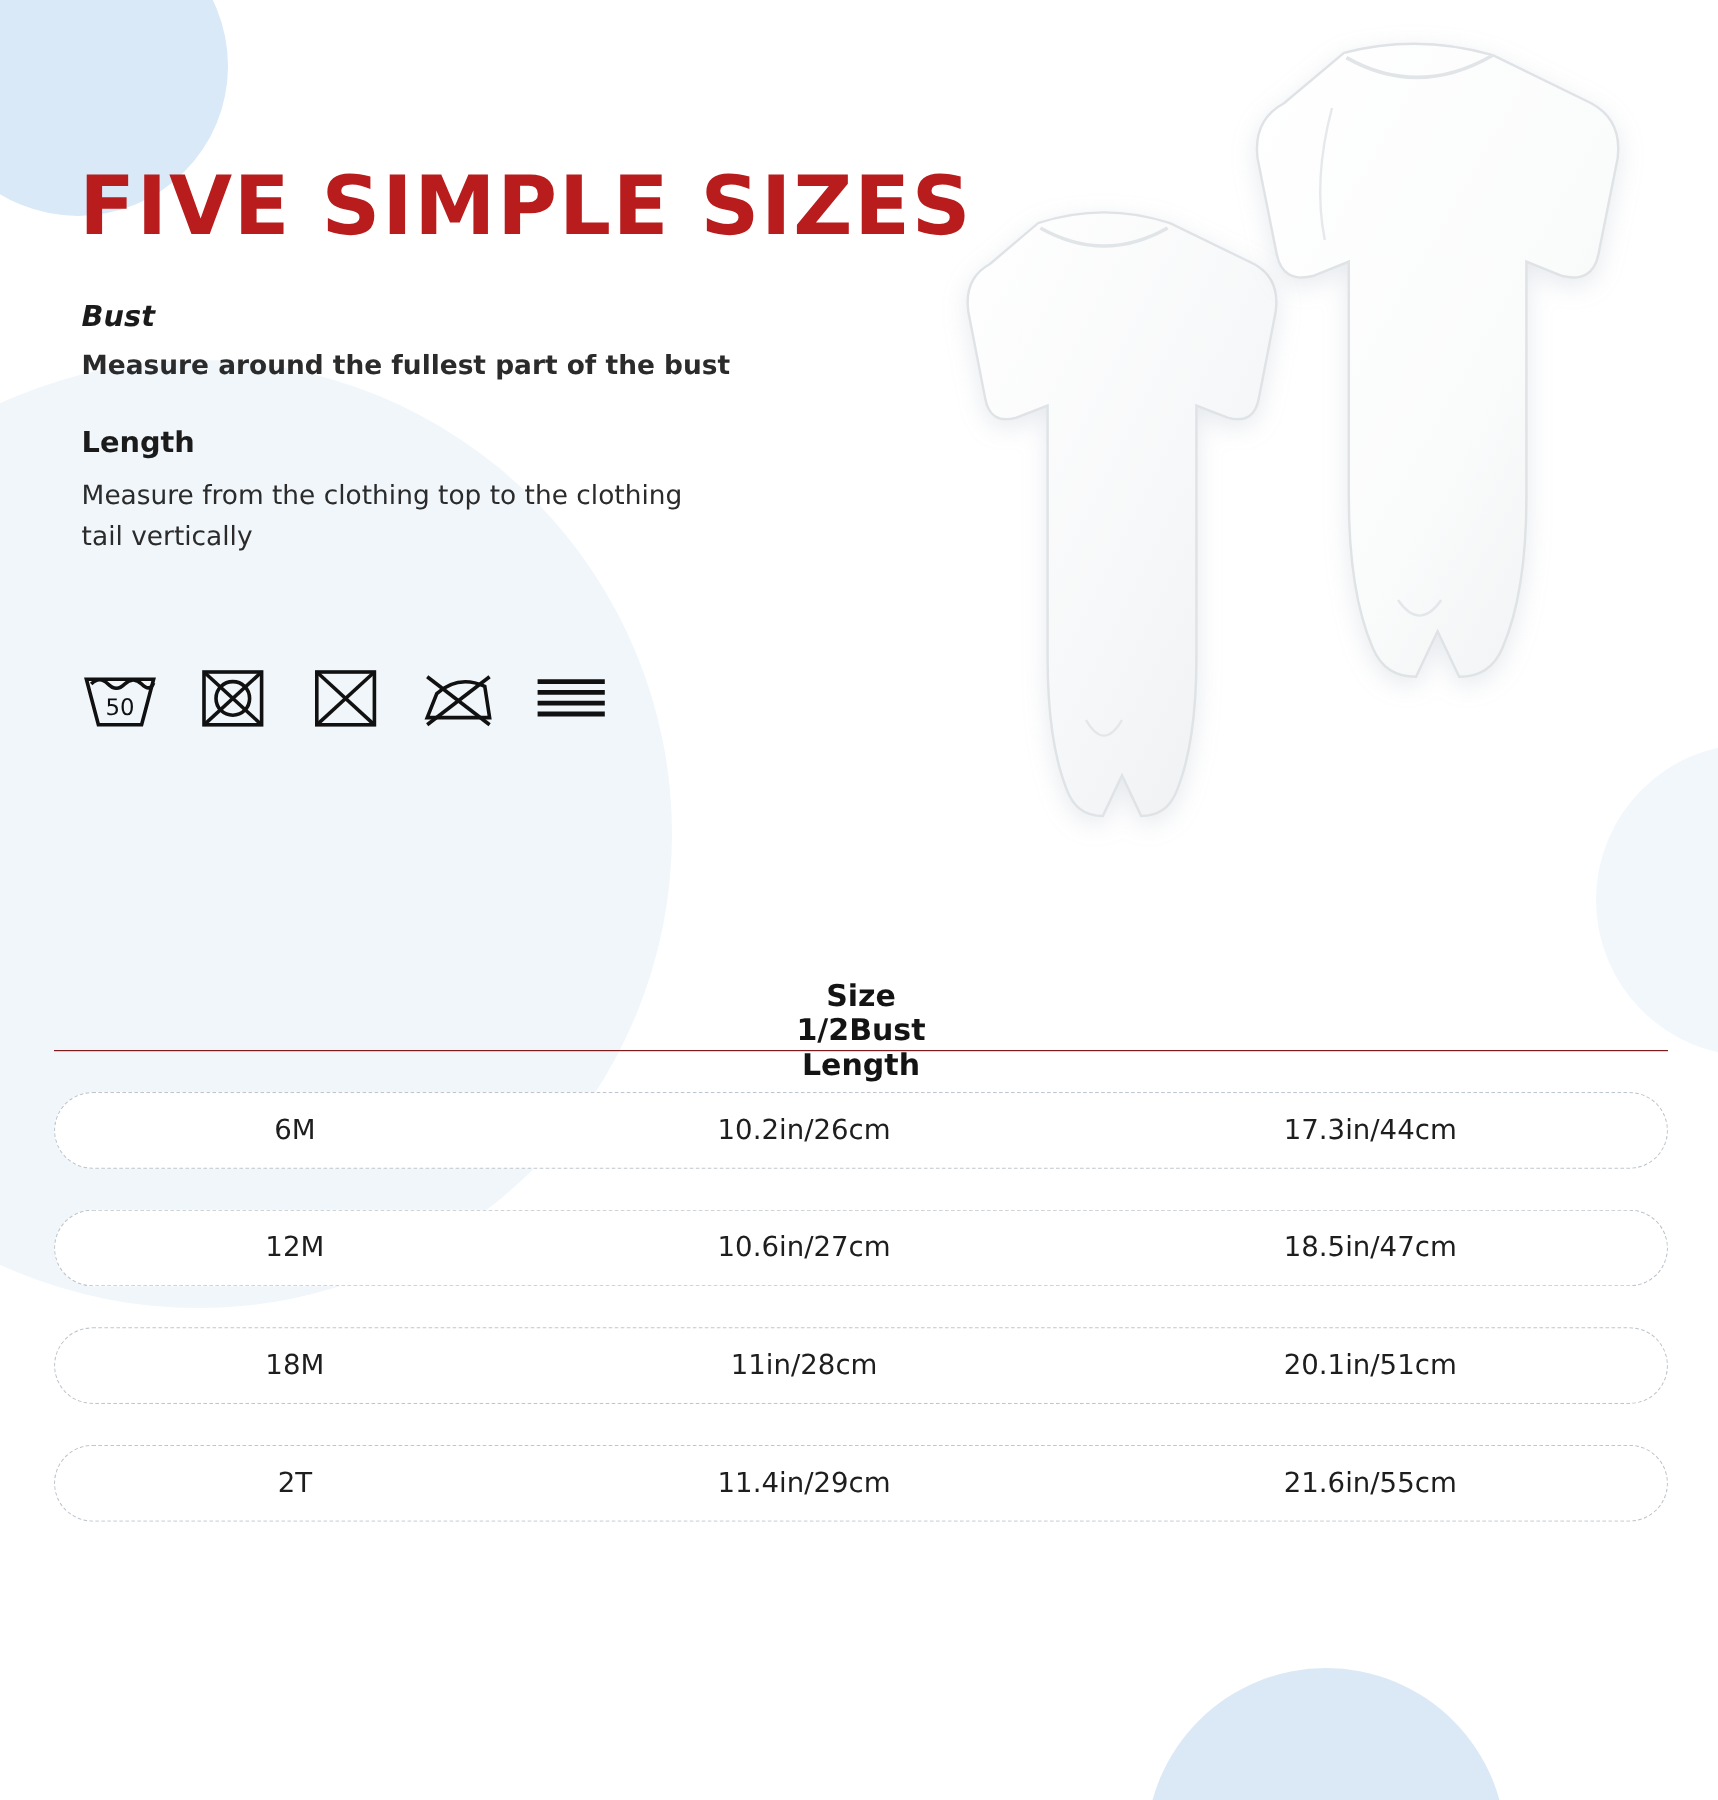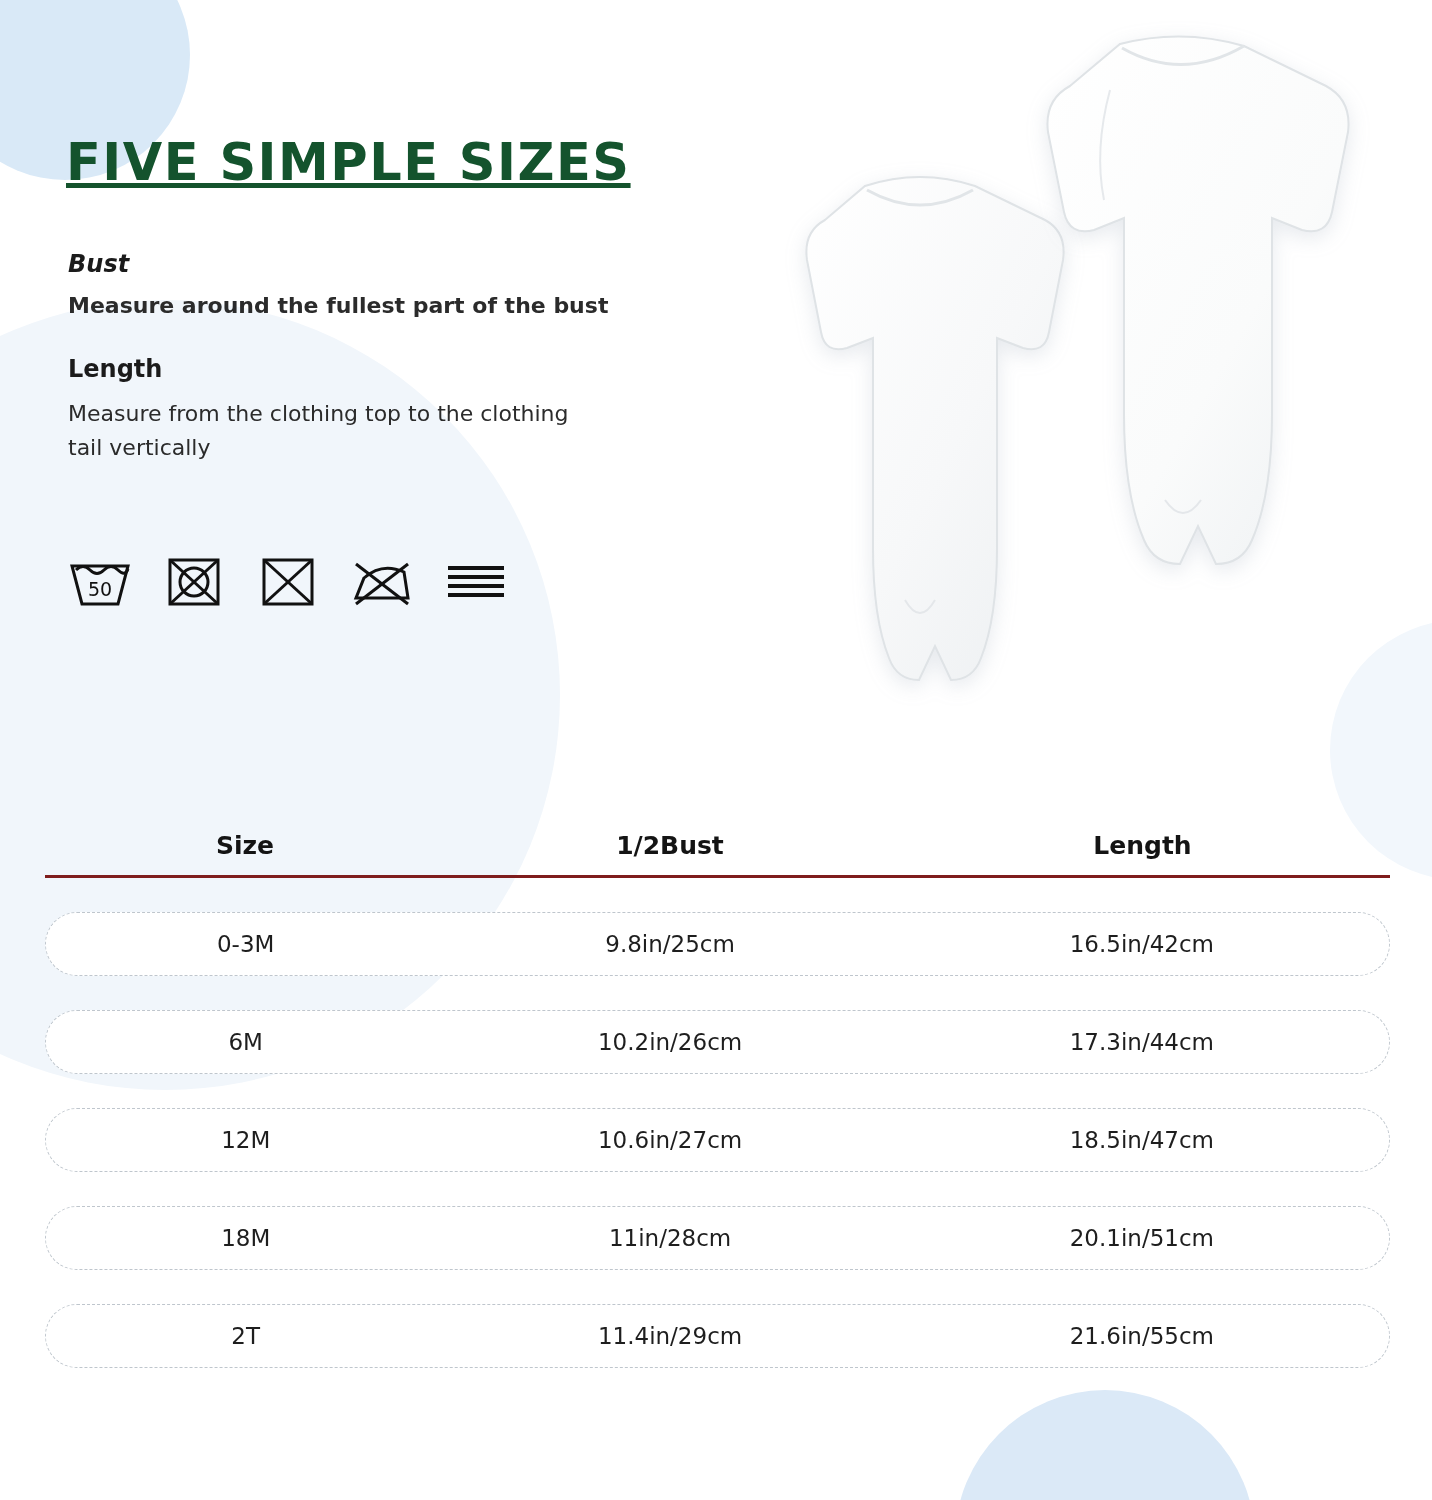--- a/index.html
+++ b/index.html
@@ -62,26 +62,25 @@
     z-index: 2;
     width: 100%;
     height: 100%;
   }
 
   
   .title {
     position: absolute;
     left: 66px;
     top: 133px;
-    font-size: 51px;
+    font-size: 68px;
     font-weight: 700;
     letter-spacing: 1.5px;
-    color: #14532d;
+    color: #b91c1c;
     font-family: "DejaVu Sans", sans-serif;
-    text-decoration: underline;
   }
   .label-bust {
     position: absolute;
     left: 68px;
     top: 250px;
     font-size: 24px;
     font-weight: 700;
     color: #1b1b1b;
     font-style: italic;
   }
@@ -145,21 +144,22 @@
   .table {
     position: absolute;
     left: 45px;
     top: 815px;
     width: 1345px;
   }
   .table-head {
     display: flex;
     align-items: center;
     height: 60px;
-    border-bottom: 3px solid #7f1d1d;
+    border-bottom: 1px solid #7f1d1d;
+    flex-direction: column;
   }
   .th {
     font-size: 25px;
     font-weight: 700;
     color: #141414;
     text-align: center;
   }
   .col-size { width: 400px; }
   .col-bust { width: 450px; }
   .col-length { width: 495px; }
@@ -322,25 +322,20 @@
     </div>
 
     <div class="table">
 
       <div class="table-head">
         <div class="th col-size">Size</div>
         <div class="th col-bust">1/2Bust</div>
         <div class="th col-length">Length</div>
       </div>
 
-      <div class="row">
-        <div class="td col-size">0-3M</div>
-        <div class="td col-bust">9.8in/25cm</div>
-        <div class="td col-length">16.5in/42cm</div>
-      </div>
 
       <div class="row">
         <div class="td col-size">6M</div>
         <div class="td col-bust">10.2in/26cm</div>
         <div class="td col-length">17.3in/44cm</div>
       </div>
 
       <div class="row">
         <div class="td col-size">12M</div>
         <div class="td col-bust">10.6in/27cm</div>

